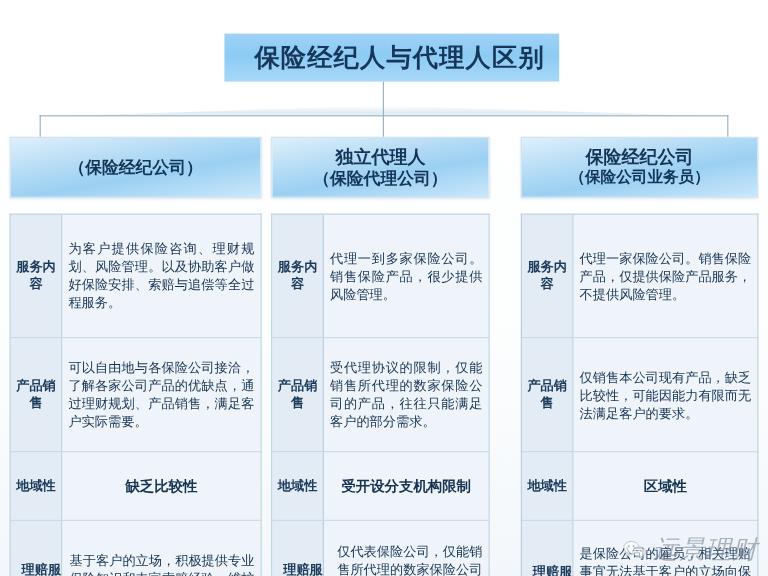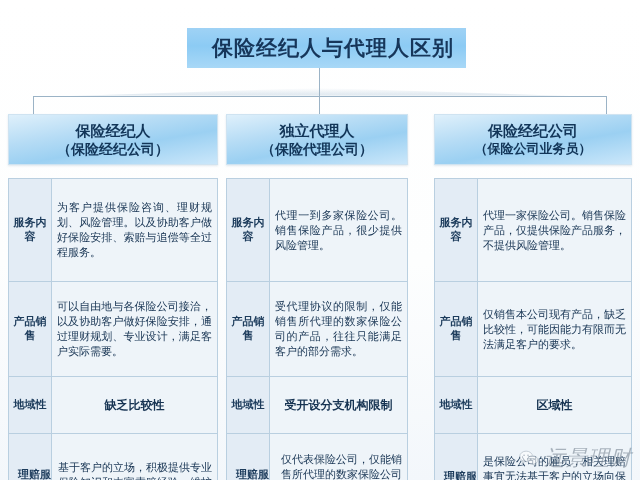--- a/index.html
+++ b/index.html
@@ -110,31 +110,30 @@
 
   <div class="conn-shadow"></div>
   <div class="conn conn-stem"></div>
   <div class="conn conn-bar"></div>
   <div class="conn conn-d1"></div>
   <div class="conn conn-d2"></div>
   <div class="conn conn-d3"></div>
 
   <div class="col col1">
     <div class="col-head">
-      <span class="l1">保险经纪人</span>
       <span class="l2">（保险经纪公司）</span>
     </div>
     <div class="tbl">
       <div class="row r1">
         <div class="lbl">服务内容</div>
         <div class="val">为客户提供保险咨询、理财规划、风险管理。以及协助客户做好保险安排、索赔与追偿等全过程服务。</div>
       </div>
       <div class="row r2">
         <div class="lbl">产品销售</div>
-        <div class="val">可以自由地与各保险公司接洽，以及协助客户做好保险安排，通过理财规划、专业设计，满足客户实际需要。</div>
+        <div class="val">可以自由地与各保险公司接洽，了解各家公司产品的优缺点，通过理财规划、产品销售，满足客户实际需要。</div>
       </div>
       <div class="row r3">
         <div class="lbl">地域性</div>
         <div class="val center">缺乏比较性</div>
       </div>
       <div class="row r4">
         <div class="lbl">理赔服务</div>
         <div class="val">基于客户的立场，积极提供专业保险知识和丰富索赔经验，维护客户权益。</div>
       </div>
     </div>

